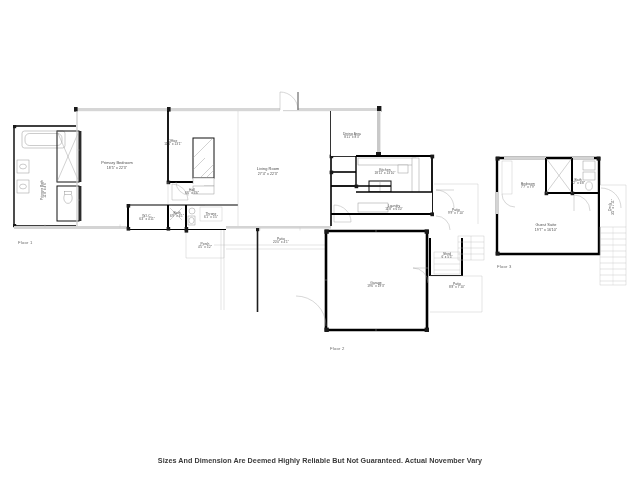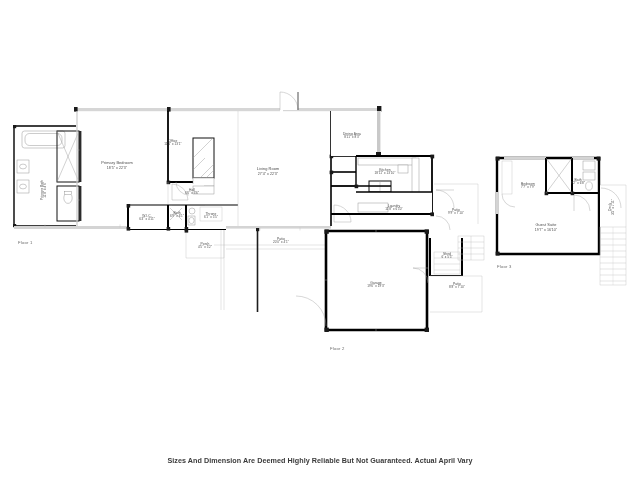--- a/index.html
+++ b/index.html
@@ -407,13 +407,13 @@
 
 <div class="room-label rot" style="left:612px; top:207px;">
   <span class="nm">Deck</span>
   <span class="dim">3'5" x 7'11"</span>
 </div>
 
 <div class="floor-caption" style="left:18px; top:240px;">Floor 1</div>
 <div class="floor-caption" style="left:330px; top:346px;">Floor 2</div>
 <div class="floor-caption" style="left:497px; top:264px;">Floor 3</div>
 
-<div id="disclaimer">Sizes And Dimension Are Deemed Highly Reliable But Not Guaranteed. Actual April Vary</div>
+<div id="disclaimer">Sizes And Dimension Are Deemed Highly Reliable But Not Guaranteed. Actual November Vary</div>
 
 </body></html>

